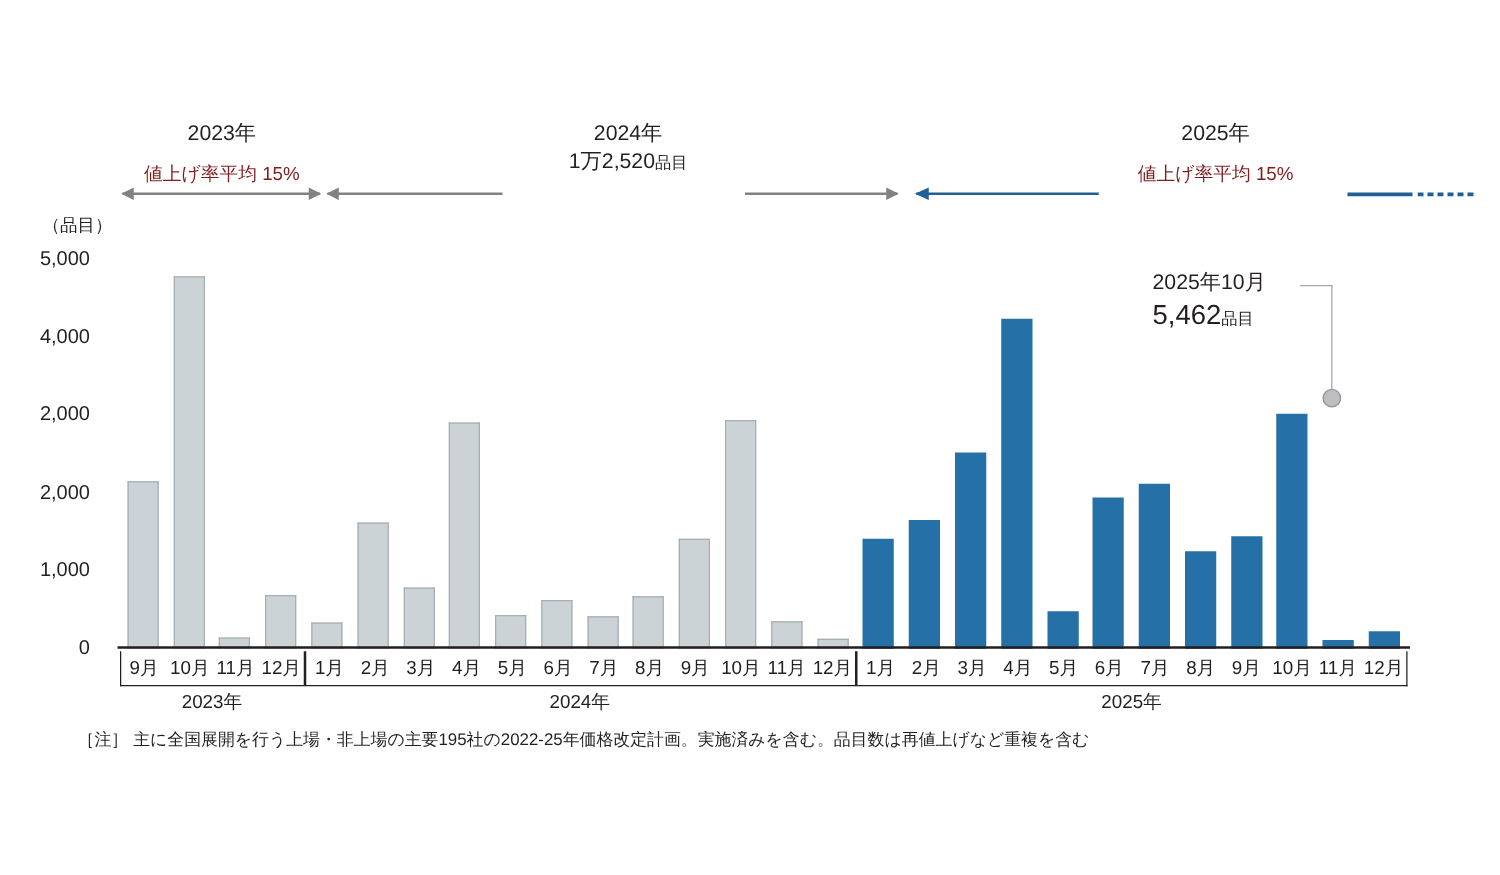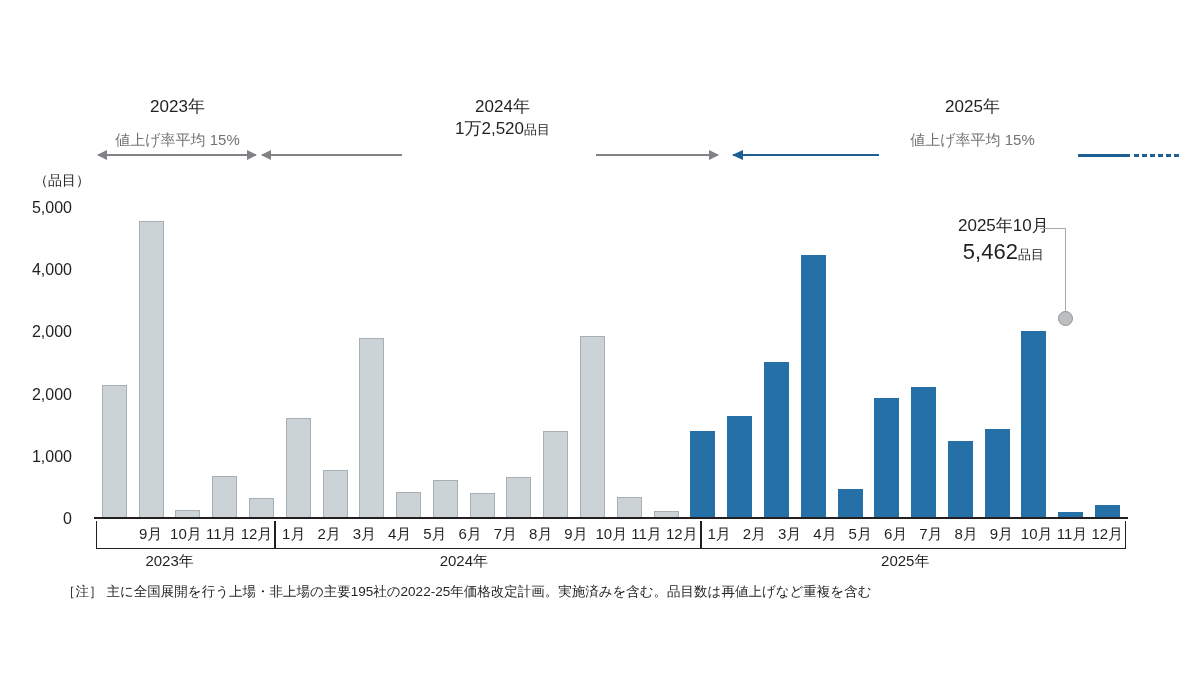--- a/index.html
+++ b/index.html
@@ -12,21 +12,21 @@
   }
 
   #root { position: relative; width: 1200px; height: 504px; }
 
   
   .ann-band { position: absolute; left: 0; top: 96px; width: 1200px; height: 90px; }
 
   .ann-group { position: absolute; text-align: center; }
   .ann-title { font-size: 17px; line-height: 22px; color: #231f20; white-space: nowrap; }
   .ann-title .unit { font-size: 13px; }
-  .ann-sub { font-size: 15px; line-height: 20px; color: #737373; white-space: nowrap; margin-top: 12px; text-align: center; }
+  .ann-sub { font-size: 15px; line-height: 20px; color: #7f1d1d; white-space: nowrap; margin-top: 12px; text-align: center; }
 
   
   .arrow { position: absolute; height: 2px; }
   .arrow .shaft { position: absolute; left: 0; top: 0; height: 2px; width: 100%; }
   .arrow .head { position: absolute; top: -4px; width: 0; height: 0;
                  border-top: 5px solid transparent; border-bottom: 5px solid transparent; }
   .arrow.gray .shaft { background: #808285; }
   .arrow.gray .head.left  { left: -1px;  border-right: 10px solid #808285; }
   .arrow.gray .head.right { right: -1px; border-left: 10px solid #808285; }
   .arrow.blue .shaft { background: #1f5f94; }
@@ -51,30 +51,30 @@
           display: flex; align-items: flex-end; }
   .slot { flex: 1 1 0; display: flex; justify-content: center; align-items: flex-end; height: 100%; }
   .bar { width: 68%; }
   .bar.gray { background: #ccd3d7; border: 1px solid #a7afb4; border-bottom: none; }
   .bar.blue { background: #2670a8; }
 
   .baseline { position: absolute; left: -2px; bottom: 0; width: 1034px; height: 2px; background: #231f20; }
 
   
   .xaxis { position: absolute; left: 96px; top: 521px; width: 1030px; height: 28px;
-           display: flex; border: 1px solid #231f20; border-top: none; background: #fff; padding-left: 36px; }
+           display: flex; border: 1px solid #231f20; border-top: none; background: #fff; }
   .xcell { flex: 1 1 0; display: flex; align-items: center; justify-content: center;
            font-size: 15px; color: #231f20; }
   .sep { border-left: 2px solid #231f20; }
 
   .yearlabels { position: absolute; left: 96px; top: 552px; width: 1030px; height: 22px; }
   .yearlabel { position: absolute; font-size: 15px; color: #231f20; transform: translateX(-50%); white-space: nowrap; }
 
   
-  .callout { position: absolute; left: 922px; top: 214px; text-align: center; margin-left: 36px; }
+  .callout { position: absolute; left: 922px; top: 214px; text-align: left; }
   .callout .l1 { font-size: 17px; line-height: 24px; white-space: nowrap; }
   .callout .l2 { font-size: 22px; line-height: 28px; white-space: nowrap; }
   .callout .l2 .unit { font-size: 13px; }
   .leader-h { position: absolute; left: 1040px; top: 228px; width: 26px; height: 1px; background: #a6a8ab; }
   .leader-v { position: absolute; left: 1065px; top: 228px; width: 1px; height: 84px; background: #a6a8ab; }
   .leader-dot { position: absolute; left: 1058px; top: 311px; width: 15px; height: 15px;
                 border-radius: 50%; background: #bcbec0; border: 1px solid #939598; }
 
   
   .footnote { position: absolute; left: 62px; top: 583px; font-size: 13.5px; color: #231f20; white-space: nowrap; }

